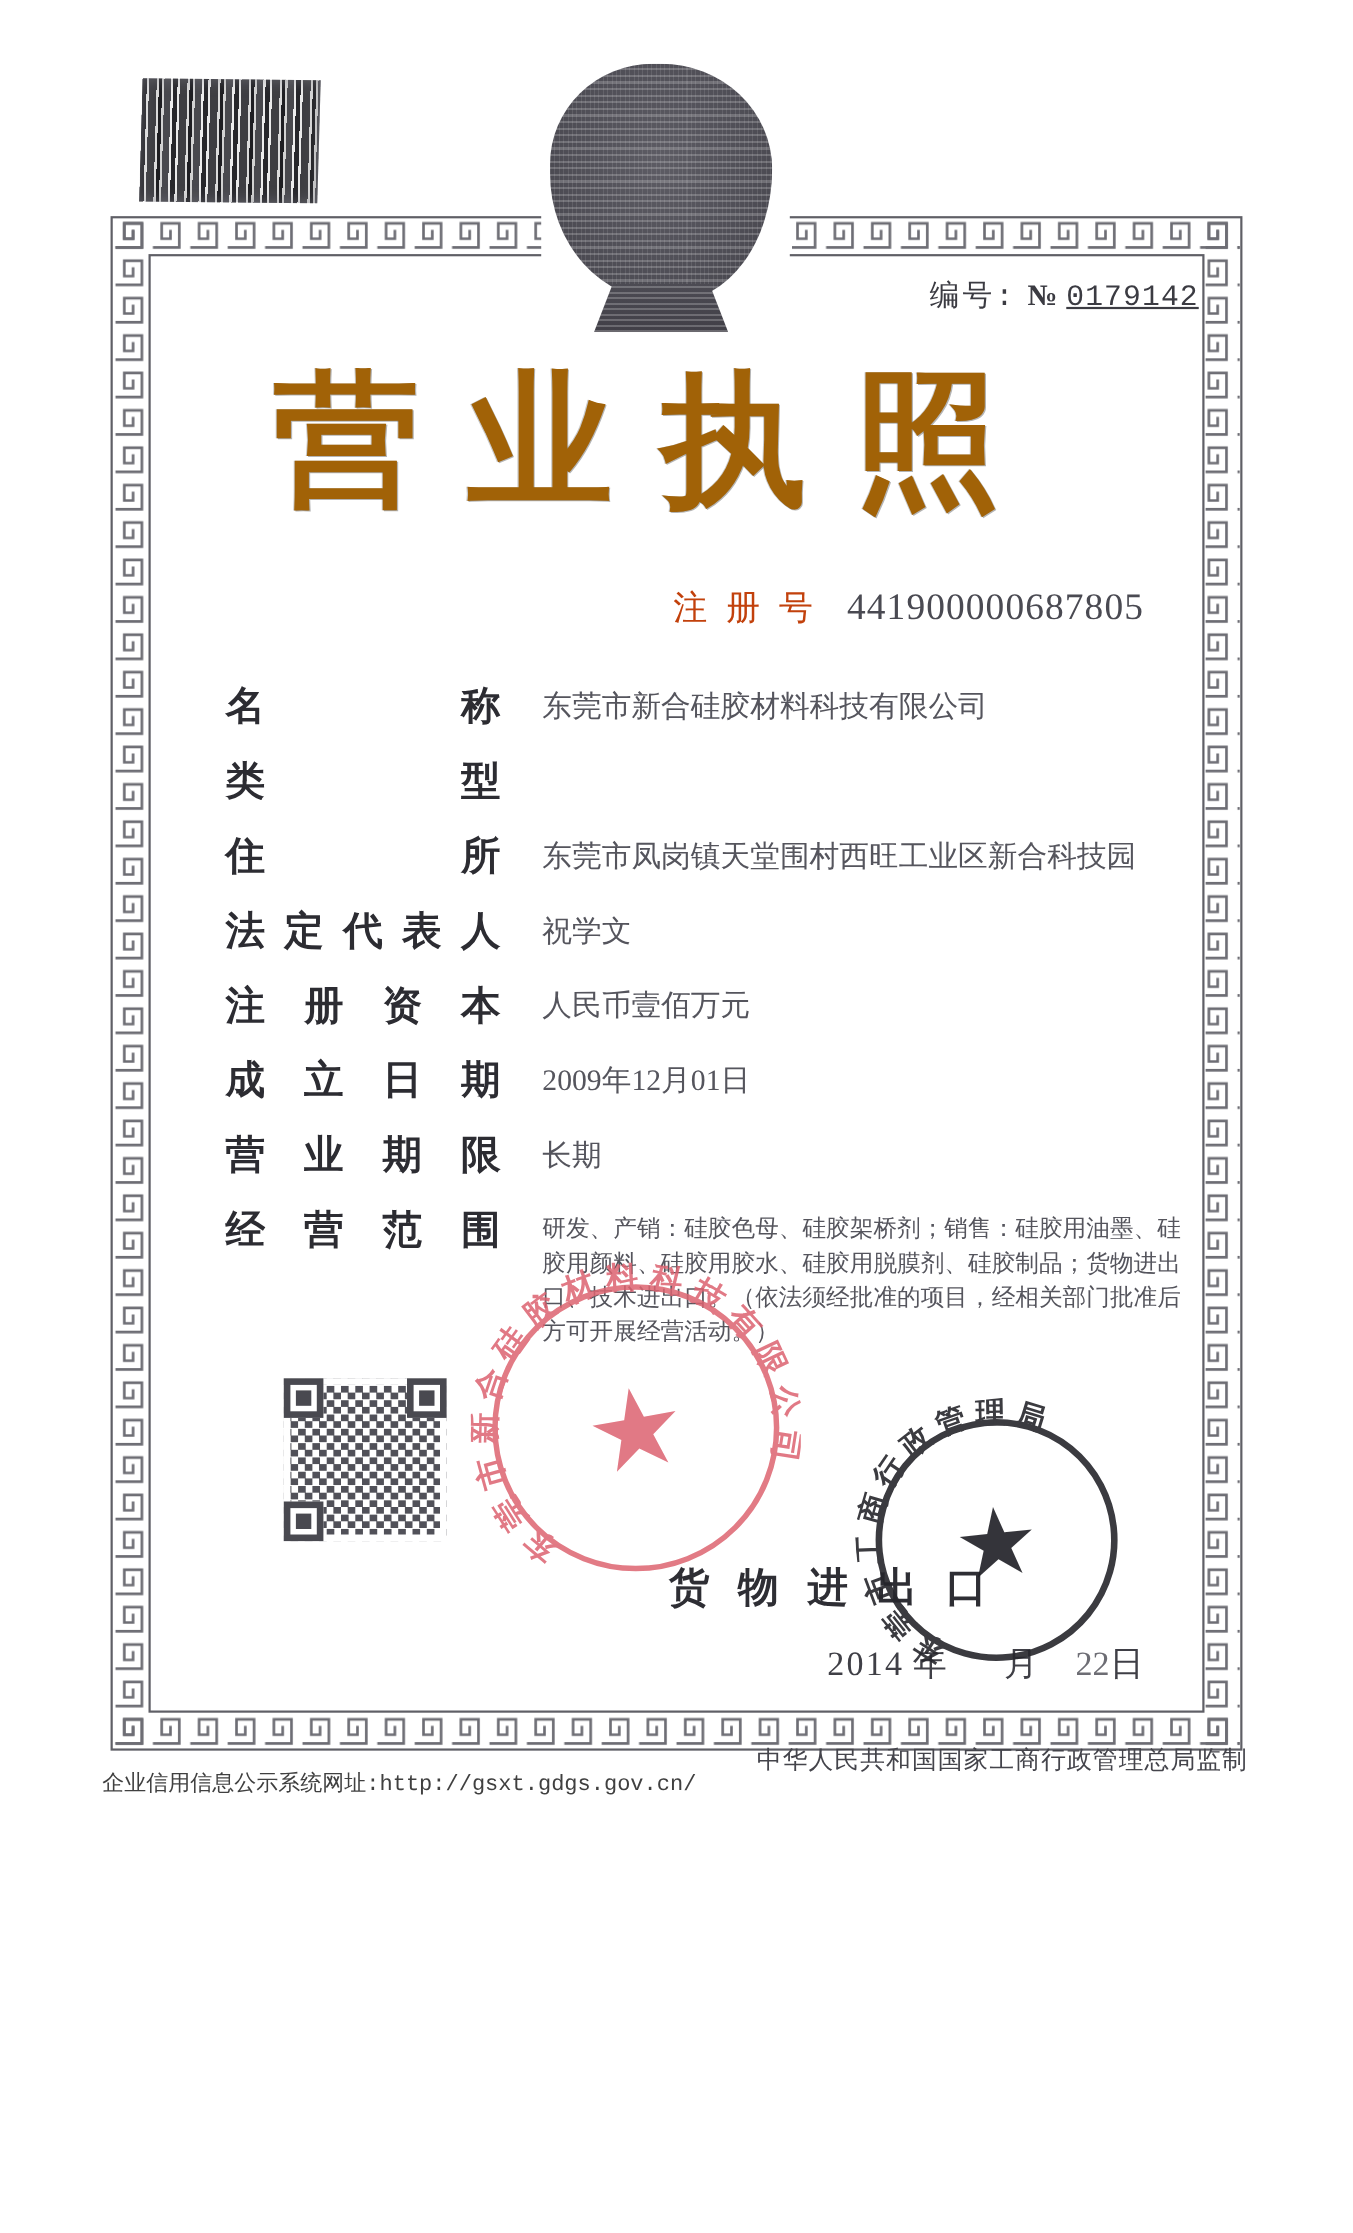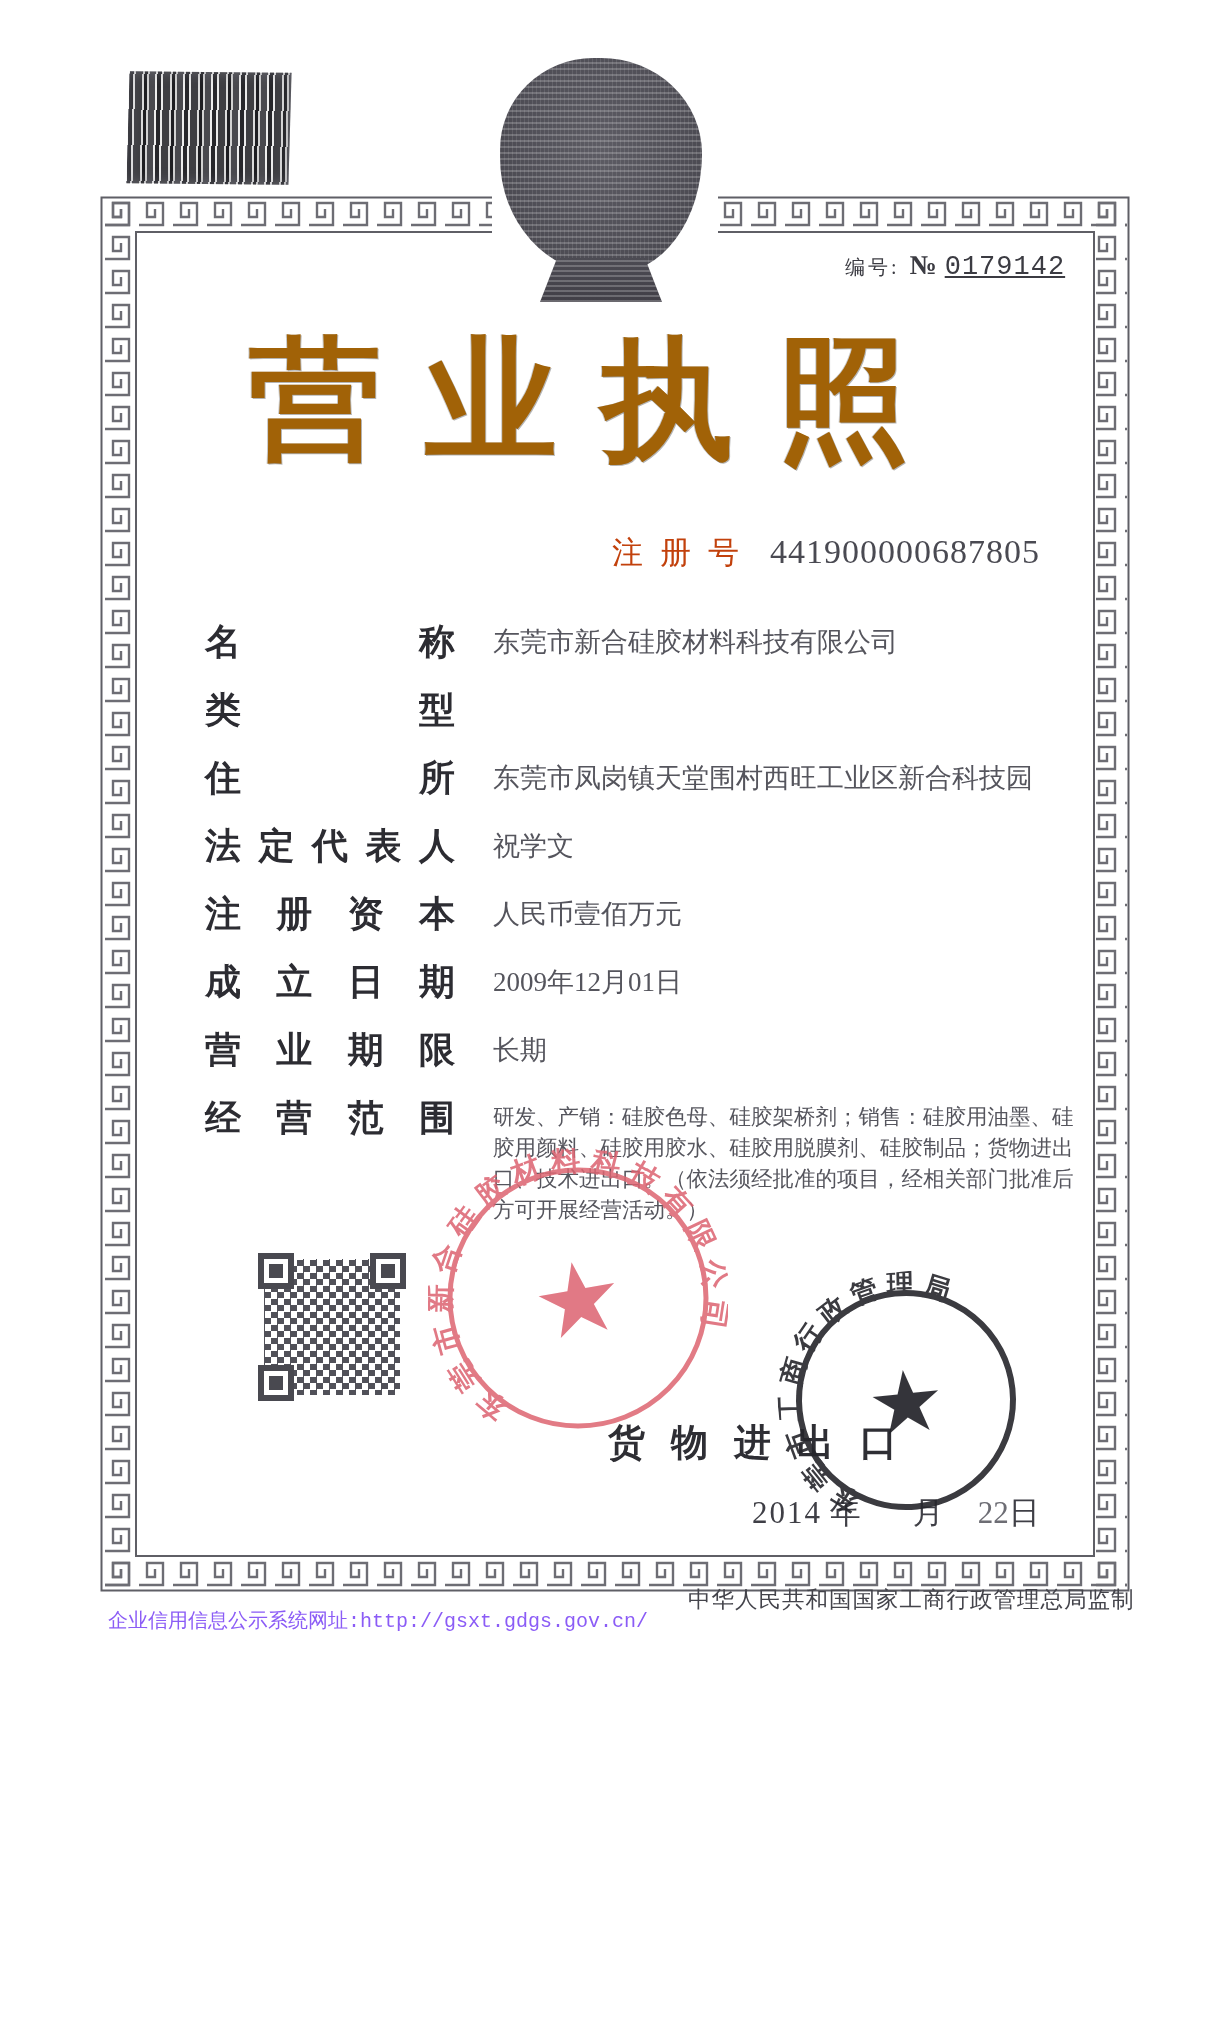--- a/index.html
+++ b/index.html
@@ -40,21 +40,21 @@
     clip-path:polygon(14% 0,86% 0,100% 100%,0 100%);
     z-index:4;
   }
   .emblem-gap{left:492px;top:190px;width:226px;height:48px;background:#fff;z-index:3;}
 
   
   .frame-svg{left:100px;top:196px;z-index:1;}
 
   
   .serial{left:845px;top:250px;z-index:5;white-space:nowrap;color:#3b3b42;}
-  .serial .lab{font-size:20px;letter-spacing:3px;}
+  .serial .lab{font-size:27px;letter-spacing:3px;font-family:Liberation Mono, monospace;}
   .serial .no{font-size:27px;font-weight:bold;margin-left:10px;}
   .serial .num{font-size:27px;font-family:"Liberation Mono","DejaVu Sans Mono",monospace;margin-left:8px;letter-spacing:1px;text-decoration:underline;}
 
   
   .title{
     left:50%;top:312px;transform:translateX(-52%);
     font-size:132px;font-weight:bold;color:#a16207;
     letter-spacing:44px;margin-right:-44px;white-space:nowrap;
     text-shadow:1px 1px 0 rgba(40,40,40,.35), -1px 0 0 rgba(40,40,40,.25);
     z-index:5;
@@ -95,21 +95,21 @@
 
   
   .registrar{left:608px;top:1418px;z-index:5;font-size:37px;font-weight:bold;color:#2e2e34;letter-spacing:26px;white-space:nowrap;}
   .dateline{left:752px;top:1492px;z-index:5;font-size:31px;color:#3f3f46;white-space:nowrap;}
   .dateline .y{letter-spacing:2px;}
   .dateline .gap1{display:inline-block;width:52px;}
   .dateline .gap2{display:inline-block;width:34px;}
   .dateline .day{color:#6d6d74;}
 
   
-  .footer-left{left:108px;top:1607px;font-size:20px;color:#8b5cf6;z-index:5;font-family:"Liberation Mono","DejaVu Sans Mono",monospace;}
+  .footer-left{left:93px;top:1607px;font-size:20px;color:#404040;z-index:5;font-family:"Liberation Mono","DejaVu Sans Mono",monospace;}
   .footer-right{left:688px;top:1584px;font-size:22.5px;color:#44444b;z-index:5;letter-spacing:1px;}
 </style>
 </head>
 <body>
 
 <div class="abs barcode"></div>
 
 <svg class="abs frame-svg" width="1030" height="1396">
   <defs>
     <pattern id="mdr" width="34" height="34" patternUnits="userSpaceOnUse">

